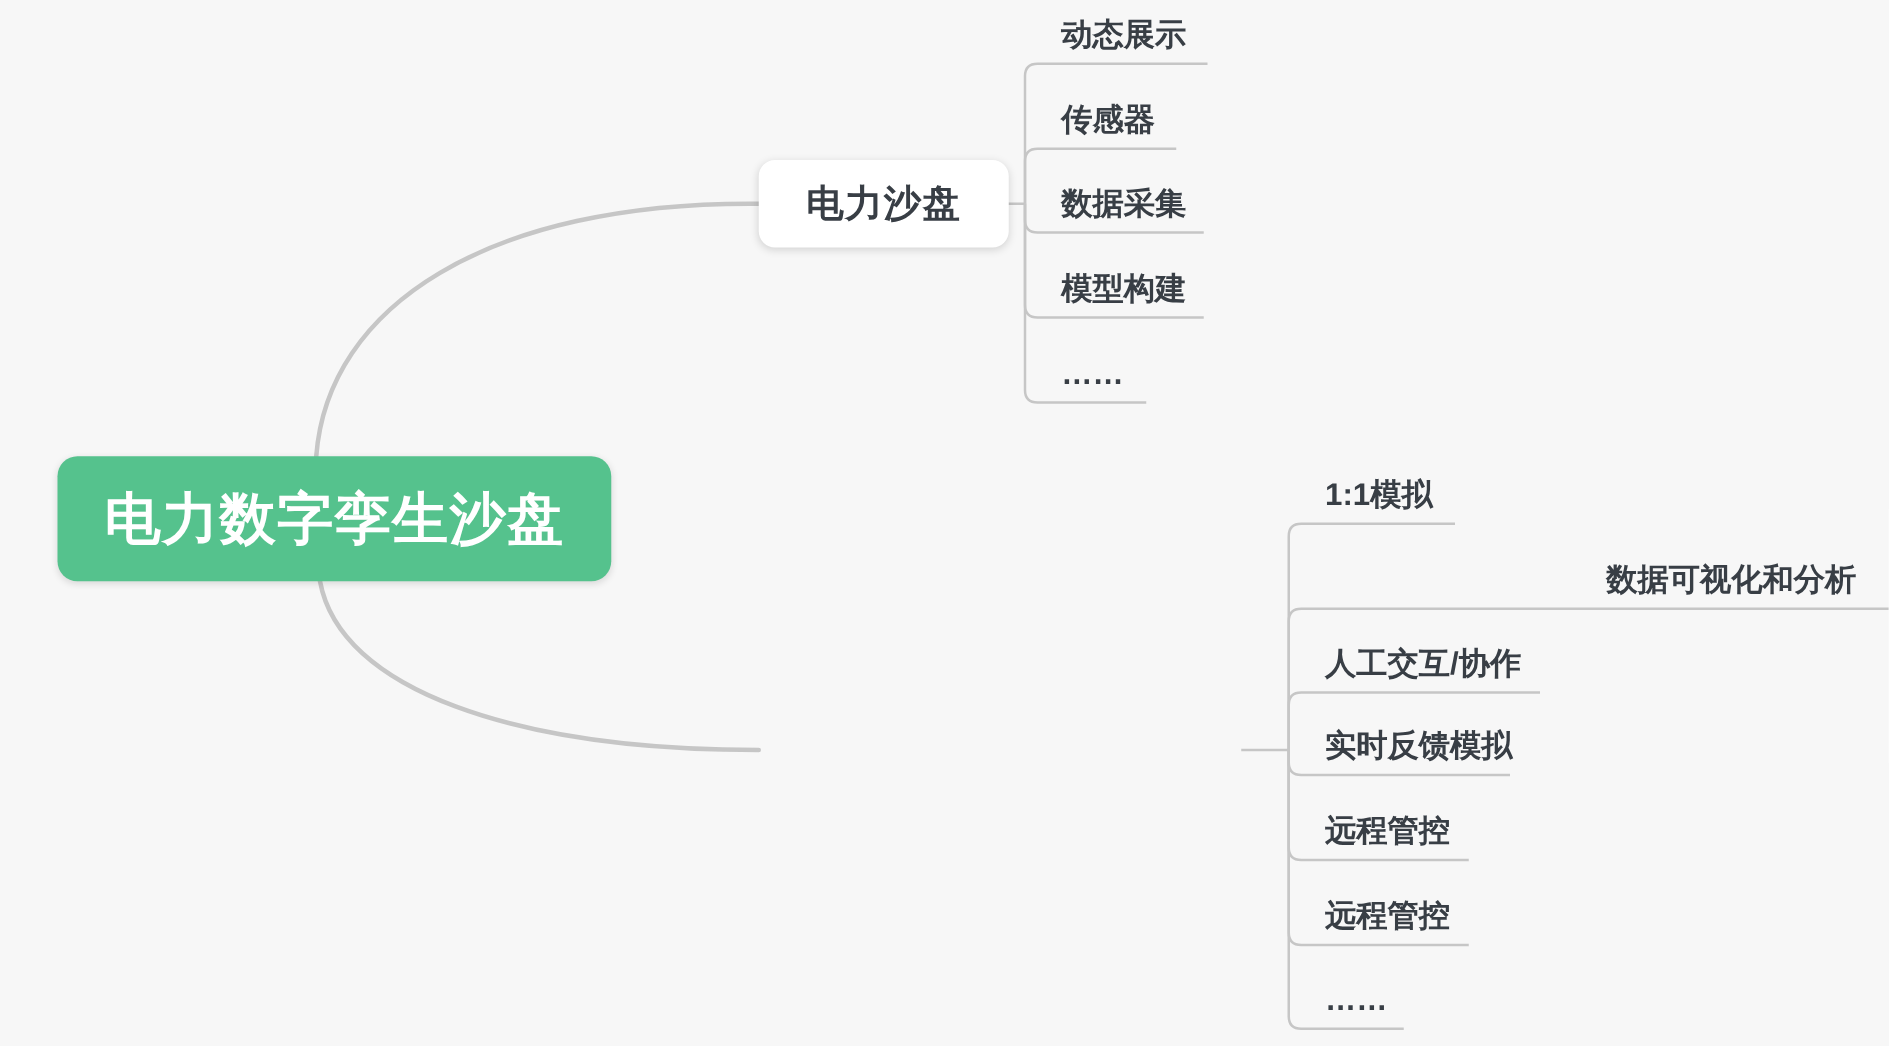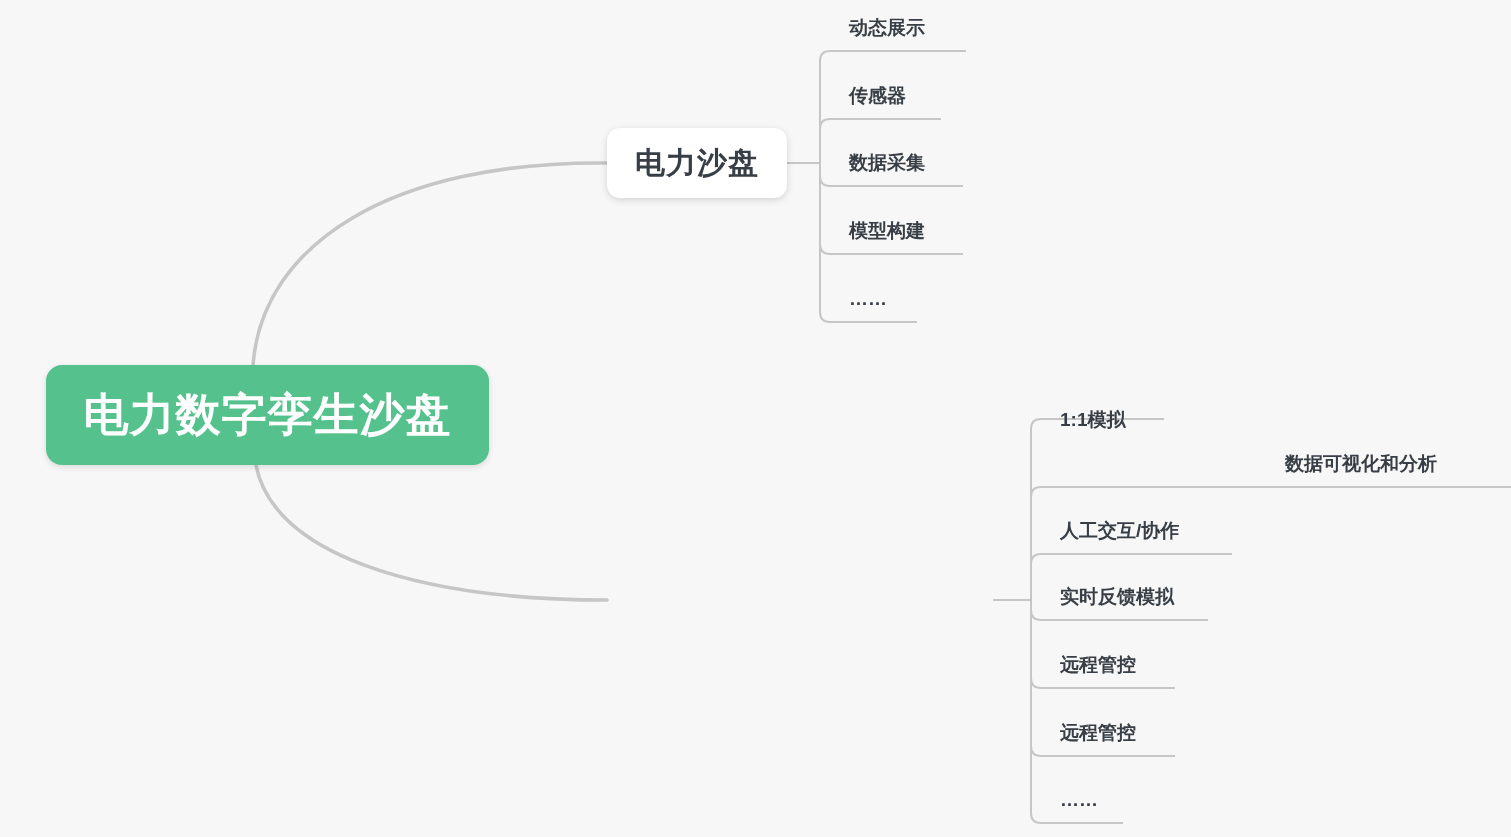--- a/index.html
+++ b/index.html
@@ -55,27 +55,27 @@
     box-shadow: 0 2px 7px rgba(0,0,0,0.15);
     color: var(--node-text, #383e45);
     font-size: 30px;
     font-weight: 700;
     letter-spacing: 1px;
     display: flex;
     align-items: center;
     justify-content: center;
     white-space: nowrap;
   }
-  .b1 { left: 607px; top: 128px; width: 180px; height: 70px; }
+  .b1 { left: 607px; top: 128px; width: 200px; height: 70px; }
   .b2 { left: 607px; top: 563px; width: 386px; height: 72px; }
   .leaf {
     position: absolute;
     height: 36px;
     line-height: 36px;
-    font-size: 19px;
+    font-size: 25px;
     font-weight: 700;
     color: var(--node-text, #383e45);
     white-space: nowrap;
   }
 </style>
 </head>
 <body>
 
 <div class="canvas">
 
@@ -104,21 +104,21 @@
   <div class="root">电力数字孪生沙盘</div>
 
   <div class="branch b1">电力沙盘</div>
 
   <div class="leaf" style="left:849px; top:10px;">动态展示</div>
   <div class="leaf" style="left:849px; top:78px;">传感器</div>
   <div class="leaf" style="left:849px; top:145px;">数据采集</div>
   <div class="leaf" style="left:849px; top:213px;">模型构建</div>
   <div class="leaf" style="left:849px; top:281px;">……</div>
 
-  <div class="leaf" style="left:1060px; top:378px;margin-top:24px;">1:1模拟</div>
+  <div class="leaf" style="left:1060px; top:378px;">1:1模拟</div>
   <div class="leaf" style="left:1285px; top:446px;text-align:right;">数据可视化和分析</div>
   <div class="leaf" style="left:1060px; top:513px;">人工交互/协作</div>
   <div class="leaf" style="left:1060px; top:579px;">实时反馈模拟</div>
   <div class="leaf" style="left:1060px; top:647px;">远程管控</div>
   <div class="leaf" style="left:1060px; top:715px;">远程管控</div>
   <div class="leaf" style="left:1060px; top:782px;">……</div>
 
 </div>
 
 </body></html>

